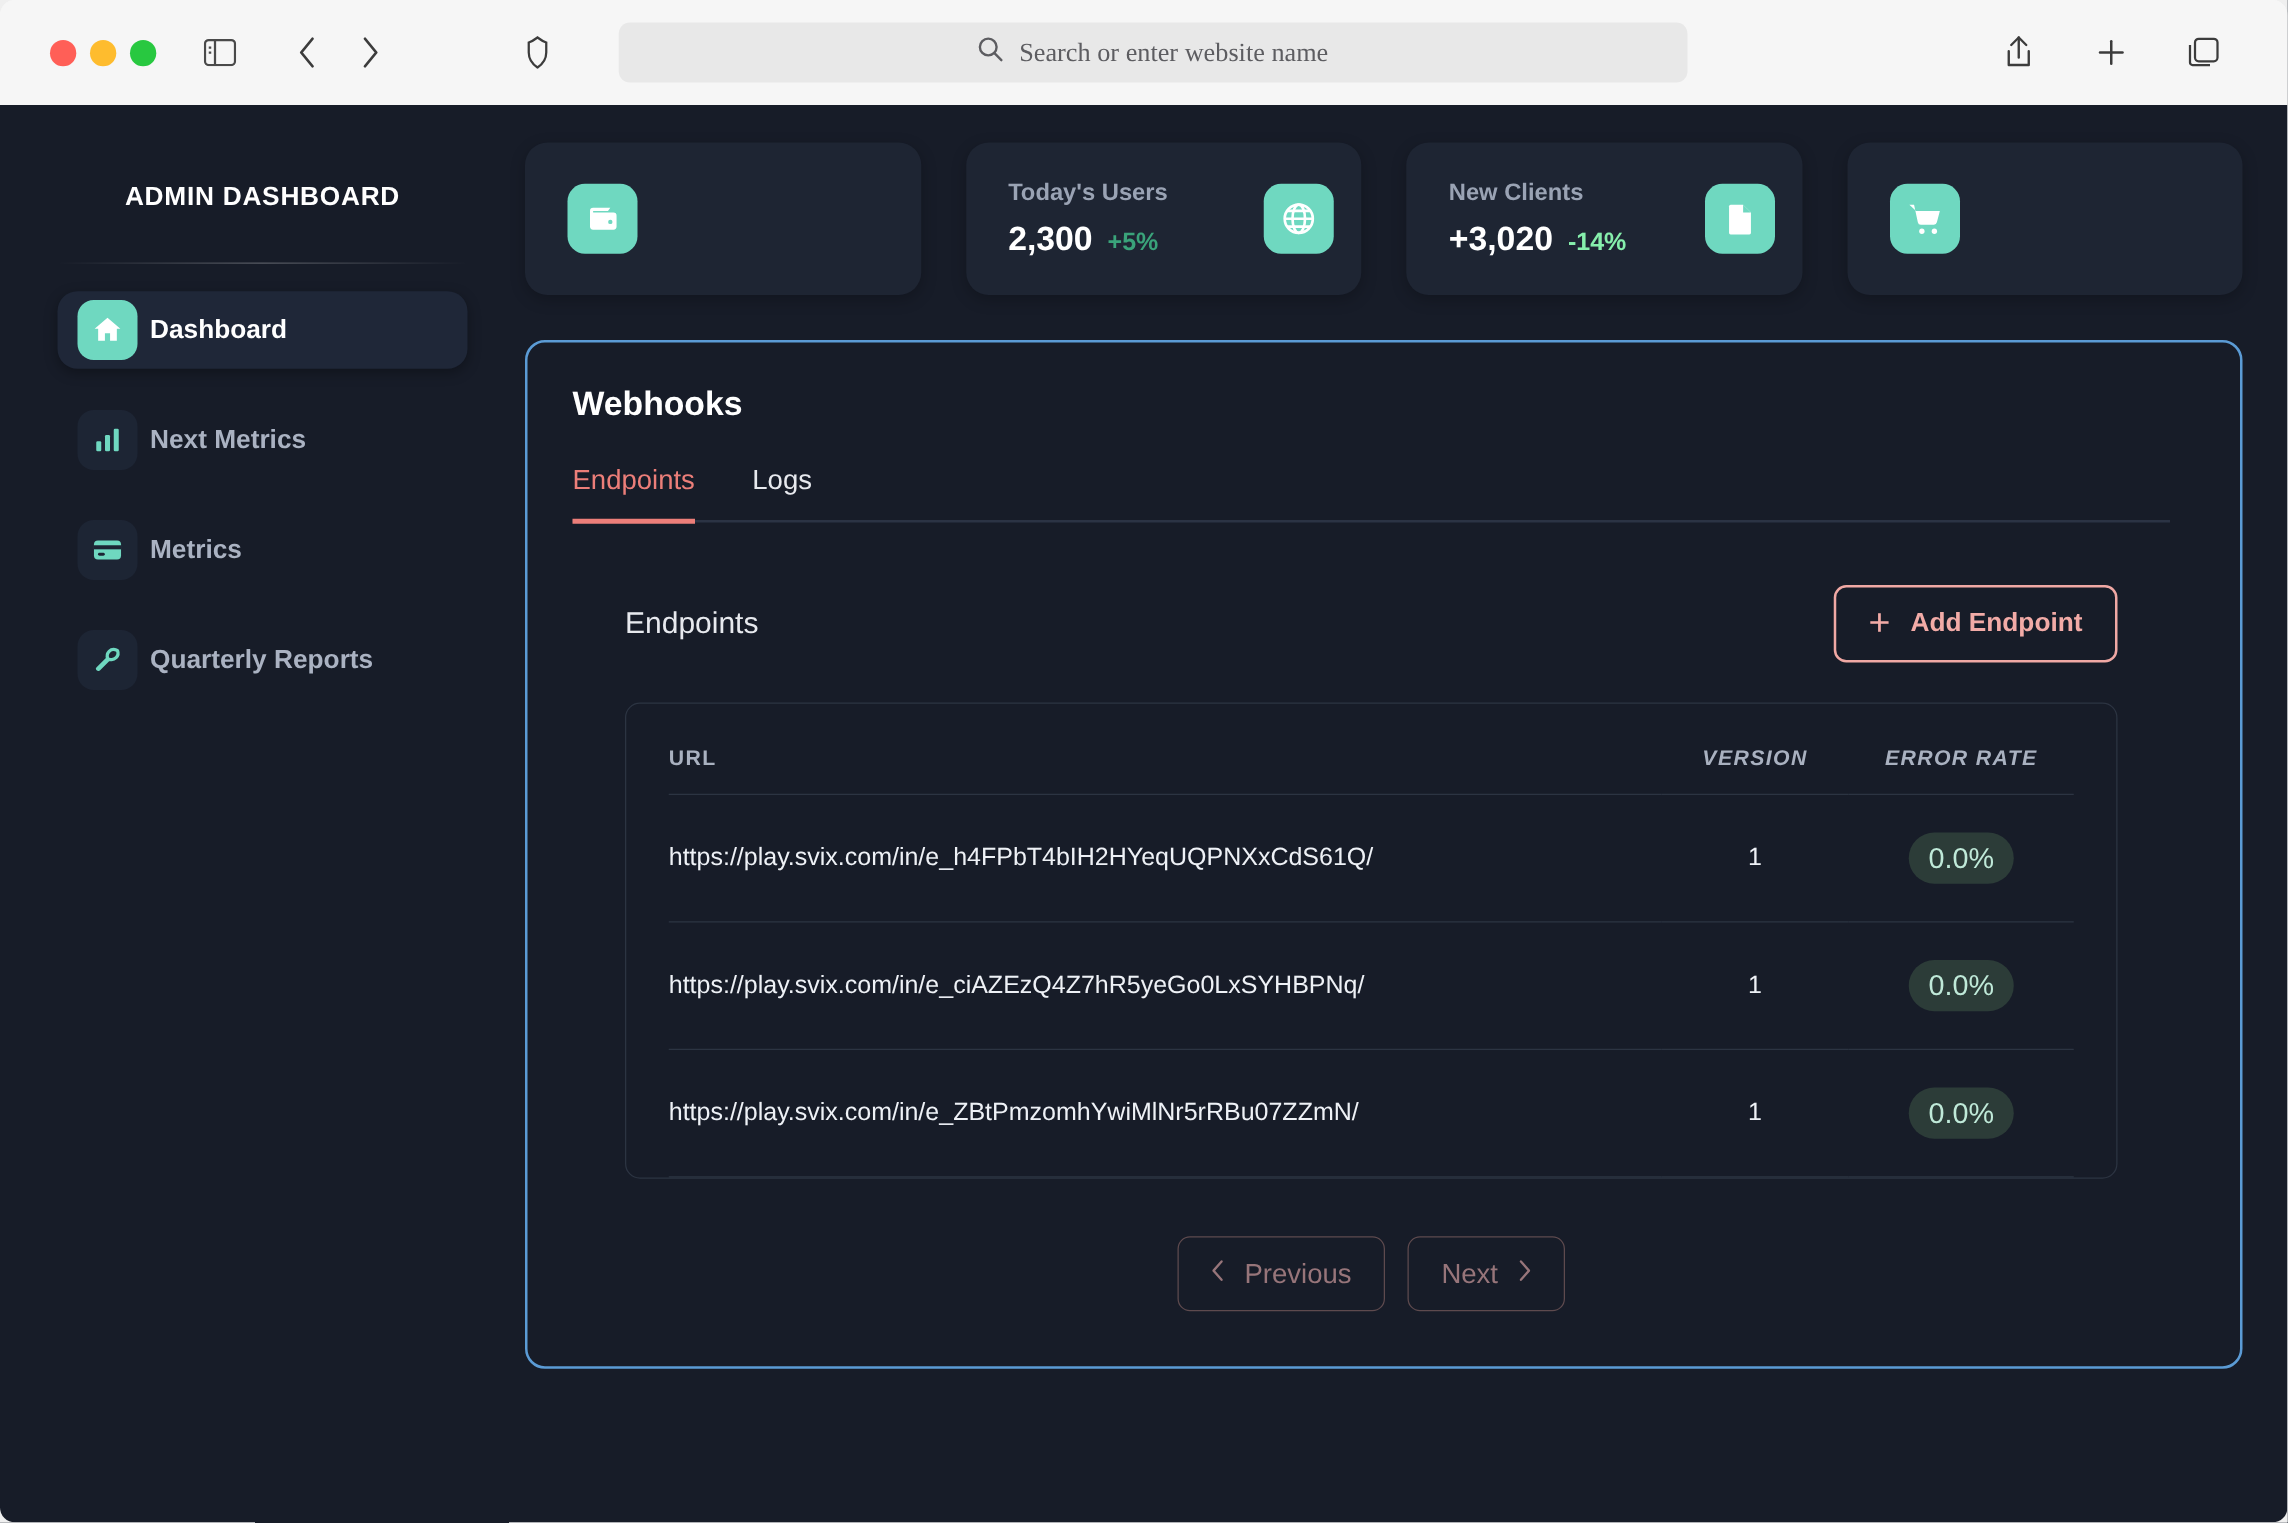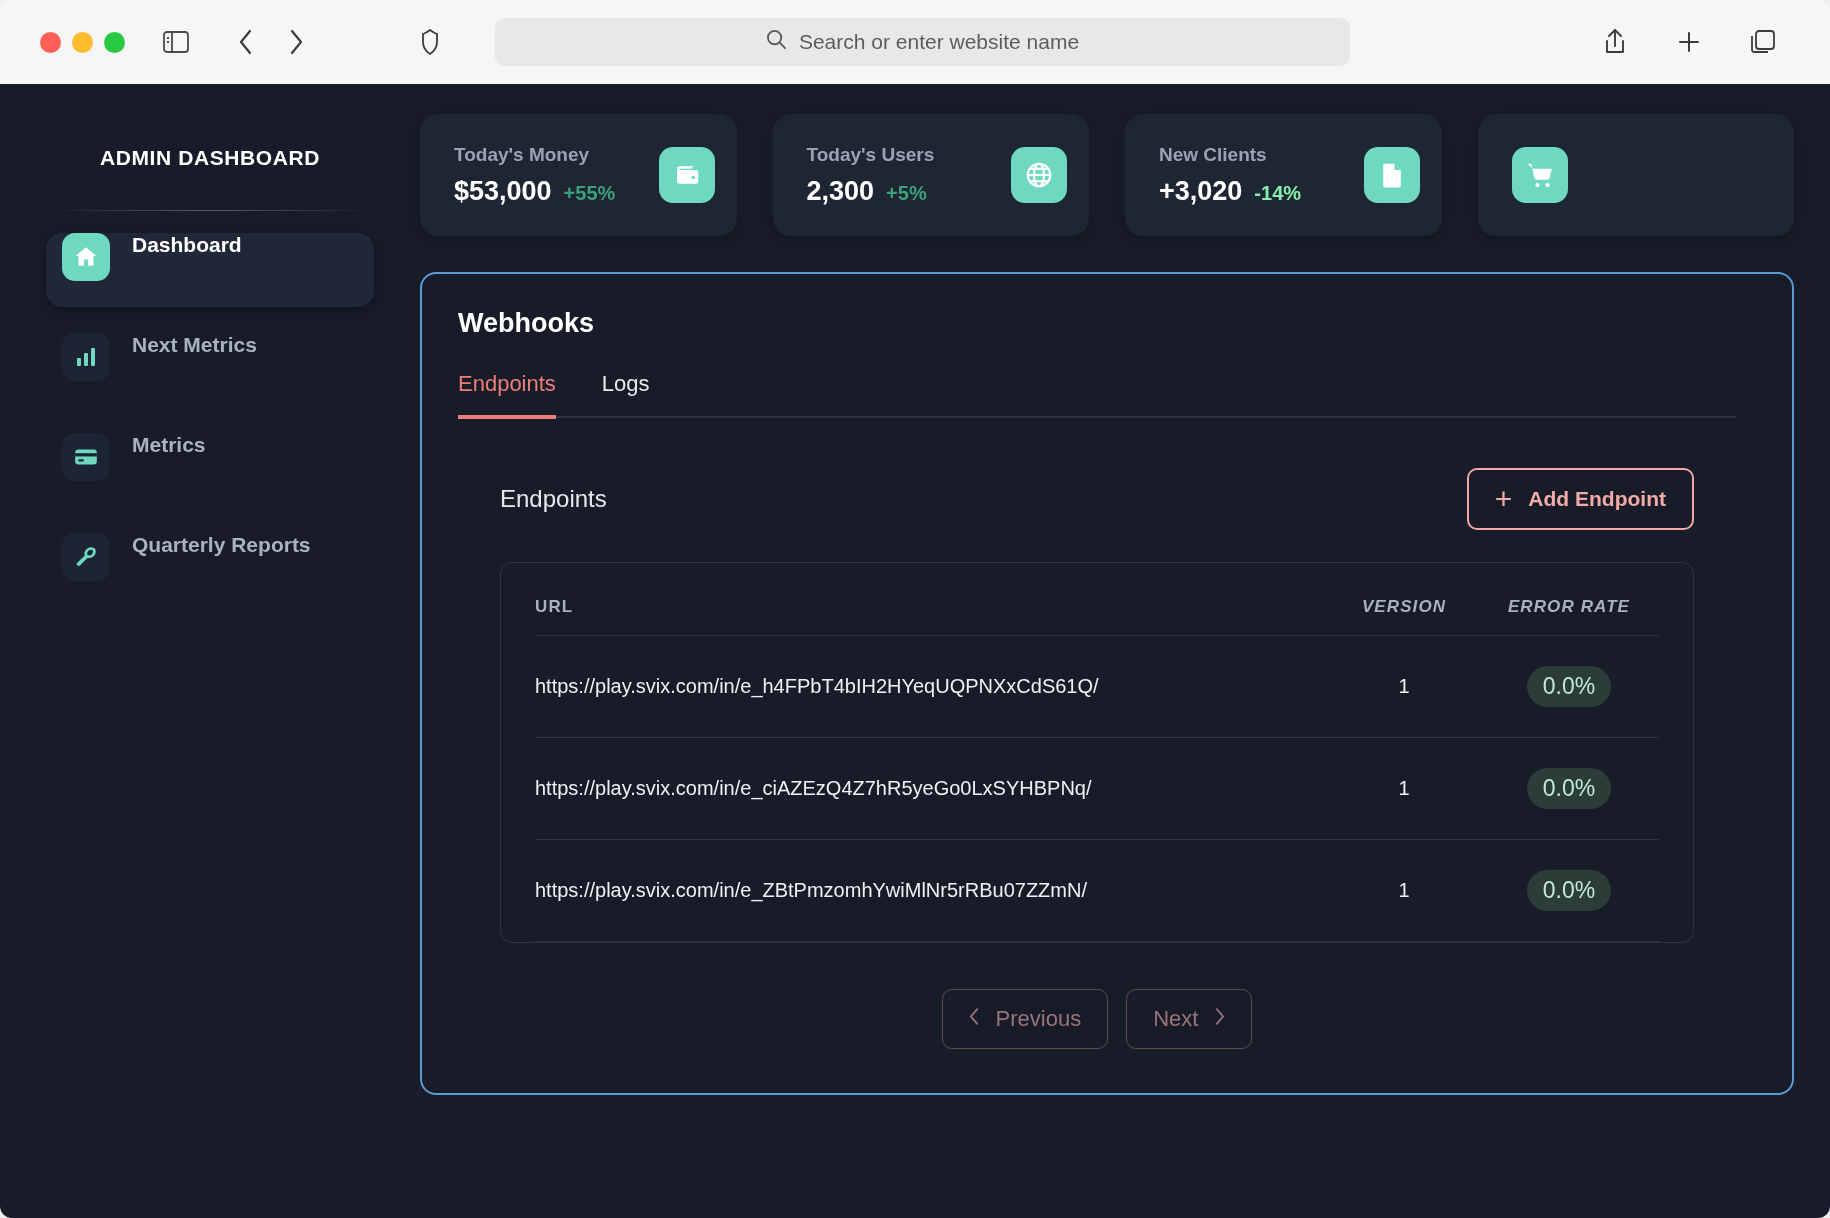--- a/index.html
+++ b/index.html
@@ -46,21 +46,21 @@
     flex: 0 0 855px;
     height: 48px;
     margin-left: 42px;
     background: #e8e8e8;
     border-radius: 9px;
     display: flex; align-items: center; justify-content: center;
     gap: 12px;
     color: #6e6e73;
     font-size: 21px;
   }
-  .urlbar .ph { color: #5d5d61; }
+  .urlbar .ph { color: #5d5d61; font-family: Liberation Serif, serif; }
 
   .tb-right { margin-left: auto; display: flex; align-items: center; gap: 28px; padding-right: 20px;}
 
   
   .page {
     flex: 1 1 auto;
     background: #171c28;
     display: flex;
     position: relative;
     overflow: hidden;
@@ -78,23 +78,23 @@
     font-weight: bold;
     letter-spacing: 0.6px;
     padding: 26px 0 0 0;
   }
   .divider {
     height: 1px;
     margin: 40px 0 22px 0;
     background: linear-gradient(to right, rgba(255,255,255,0) 0%, rgba(255,255,255,0.28) 50%, rgba(255,255,255,0) 100%);
   }
   .nav-item {
-    display: flex; 
-    gap: 22px;
-    height: 74px;
+    display: flex; align-items: center;
+    gap: 10px;
+    height: 62px;
     padding: 0 16px;
     border-radius: 16px;
     margin-bottom: 26px;
     cursor: pointer;
   }
   .nav-item.active {
     background: #1f2738;
     box-shadow: 0 3px 10px rgba(0,0,0,0.30);
   }
   .nav-ico {
@@ -344,27 +344,20 @@
         </span>
         <span class="nav-label">Quarterly Reports</span>
       </div>
     </div>
 
     <div class="main">
 
       <div class="stats">
 
         <div class="stat">
-          <div class="stat-text">
-            <div class="stat-title">Today's Money</div>
-            <div class="stat-row">
-              <span class="stat-value">$53,000</span>
-              <span class="stat-delta up">+55%</span>
-            </div>
-          </div>
           <div class="stat-ico">
             <svg width="30" height="30" viewBox="0 0 24 24" fill="currentColor">
                 <path d="M4 7a2 2 0 0 1 2-2h11l-1.5 2H6v1h13a2 2 0 0 1 2 2v7a2 2 0 0 1-2 2H6a2 2 0 0 1-2-2z"></path>
                 <circle cx="17" cy="14" r="1.4" fill="#6fd8c0"></circle>
               </svg>
           </div>
         </div>
 
         <div class="stat">
           <div class="stat-text">

